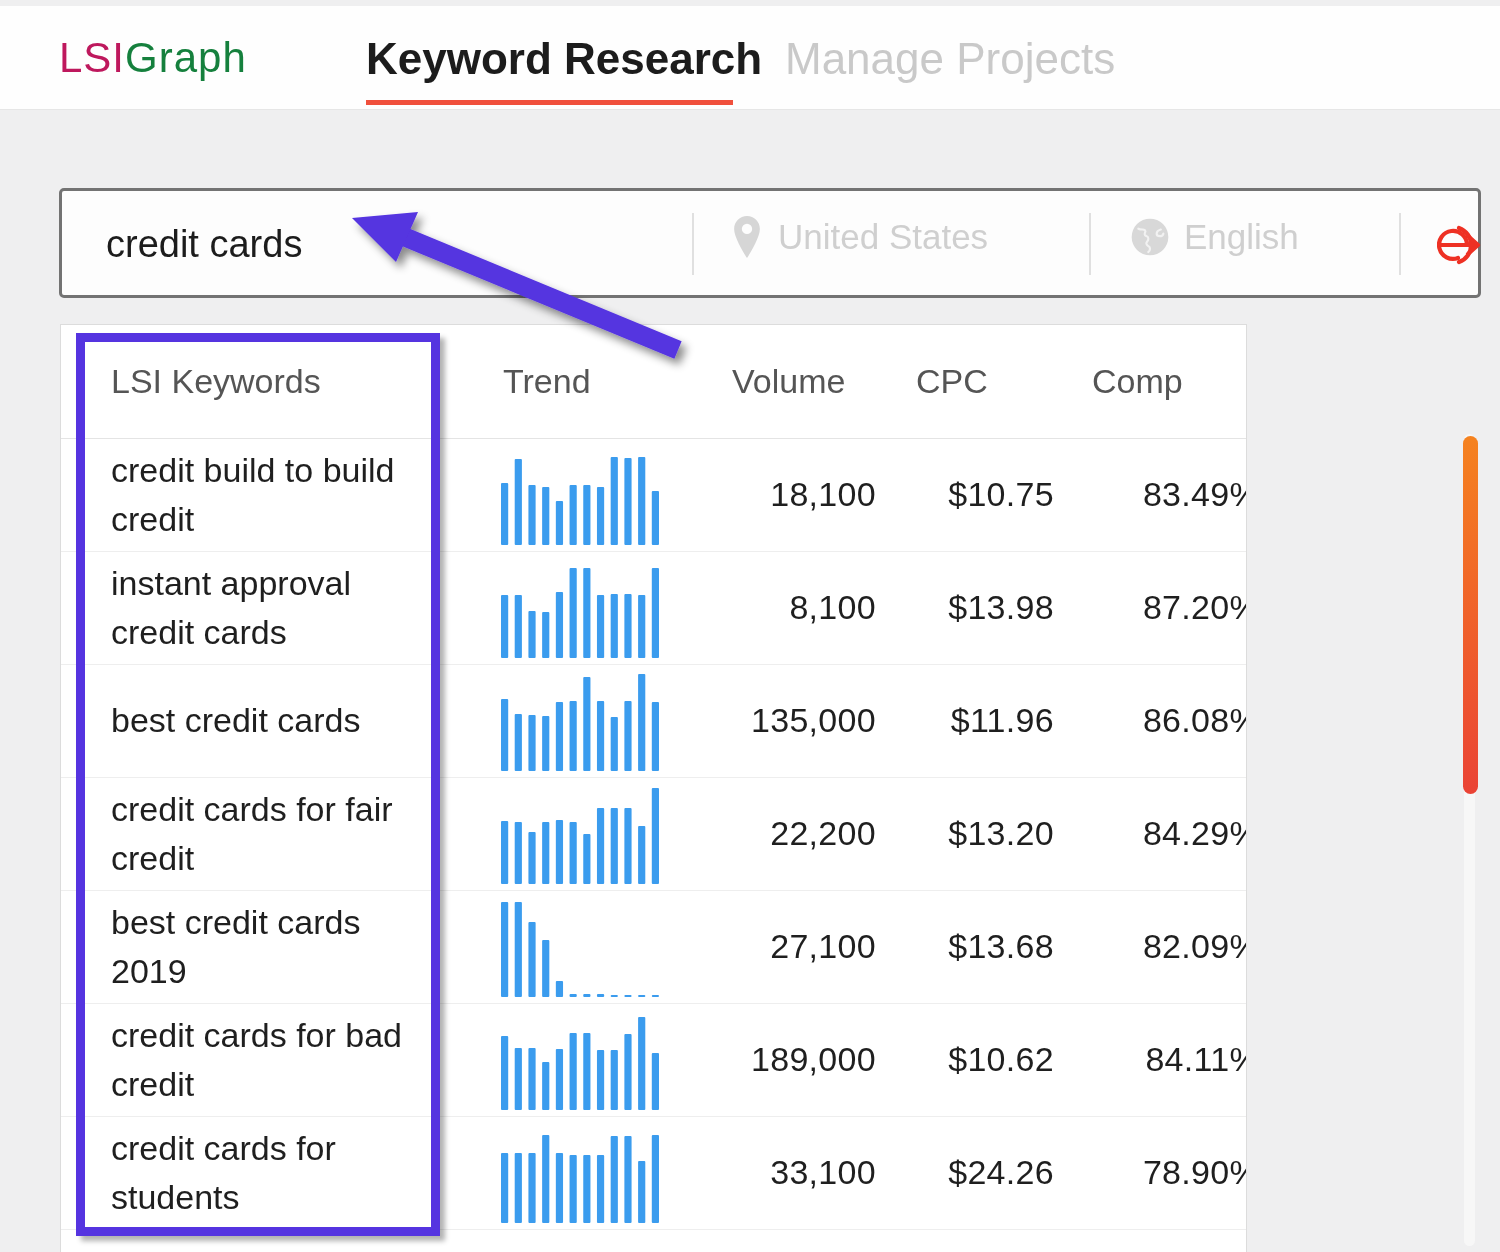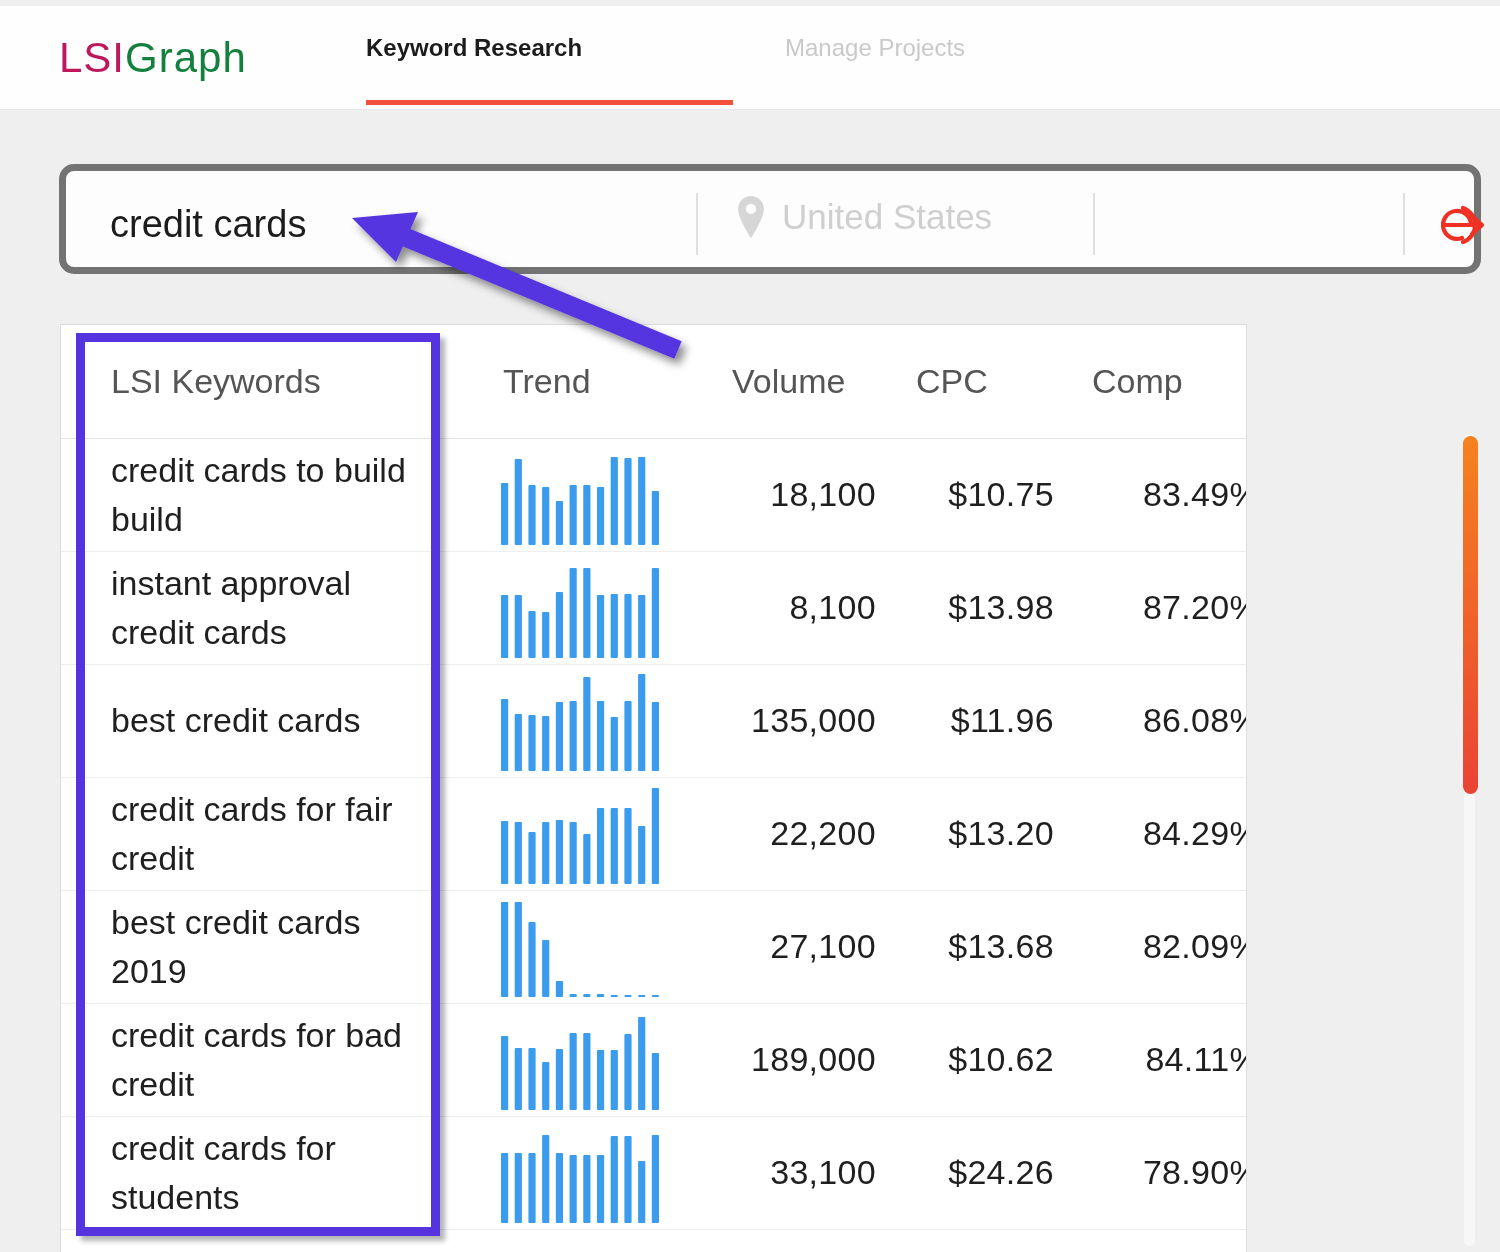--- a/index.html
+++ b/index.html
@@ -35,21 +35,21 @@
     font-size: 42px;
     letter-spacing: 1px;
     white-space: nowrap;
   }
   #logo .lsi { color: #be185d; font-weight: 400; }
   #logo .graph { color: #15803d; font-weight: 500; }
 
   .navtab {
     position: absolute;
     top: 28px;
-    font-size: 24px;
+    font-size: 44px;
     white-space: nowrap;
     cursor: pointer;
   }
   #tab-keyword {
     left: 366px;
     color: #1c1c1c;
     font-weight: 700;
   }
   #tab-keyword .underline {
     position: absolute;
@@ -59,25 +59,25 @@
   }
   #tab-manage {
     left: 785px;
     color: #c9c9c9;
     font-weight: 400;
   }
 
   
   #searchbar {
     position: absolute;
-    left: 59px; top: 164px;
+    left: 59px; top: 188px;
     width: 1422px; height: 110px;
     background: #fdfdfd;
-    border: 7px solid #737373;
-    border-radius: 15px;
+    border: 3px solid #737373;
+    border-radius: 5px;
   }
   #search-input {
     position: absolute;
     left: 44px; top: 0;
     width: 560px; height: 106px;
     line-height: 106px;
     font-size: 38px;
     color: #1c1c1c;
     border: none;
     outline: none;
@@ -259,20 +259,29 @@
       <span class="sel-icon">
         <svg width="34" height="42" viewBox="0 0 24 30">
           <path d="M12 0C6.9 0 2.8 4.1 2.8 9.2c0 6.9 9.2 20.8 9.2 20.8s9.2-13.9 9.2-20.8C21.2 4.1 17.1 0 12 0zm0 12.9a3.7 3.7 0 1 1 0-7.4 3.7 3.7 0 0 1 0 7.4z" fill="#d6d6d6"></path>
         </svg>
       </span>
       <span class="sel-label">United States</span>
     </div>
 
     <div class="vdiv" id="vdiv2"></div>
 
+    <div class="selwrap" id="lang-select">
+      <span class="sel-icon">
+        <svg width="40" height="40" viewBox="0 0 24 24">
+          <circle cx="12" cy="12" r="11" fill="#d8d8d8"></circle>
+          <path d="M5 7c2 1 3 0 4 1s-1 2 0 3 2 0 2 2-2 2-1 3.5 2 1 2 2.5-1 2-1 2M18.5 7.5c-1.5.5-2.5 1.5-2.5 2.5s1 1.5 2 1.5 1.8-.6 2-1.5" stroke="#f2f2f2" stroke-width="1.3" fill="none" stroke-linecap="round"></path>
+        </svg>
+      </span>
+      <span class="sel-label">English</span>
+    </div>
 
     <div class="vdiv" id="vdiv3"></div>
 
     <div id="submit-btn">
       <span>
         <svg width="60" height="50" viewBox="0 0 60 50">
           <path d="M30 25 a14 14 0 1 0 -9 13" fill="none" stroke="#ee3124" stroke-width="4.2" stroke-linecap="round"></path>
           <path d="M22 8 a18 18 0 0 1 0 34" fill="none" stroke="#ee3124" stroke-width="4.2" stroke-linecap="round"></path>
           <line x1="4" y1="25" x2="40" y2="25" stroke="#ee3124" stroke-width="4.2" stroke-linecap="round"></line>
           <polyline points="31,16 41,25 31,34" fill="none" stroke="#ee3124" stroke-width="4.2" stroke-linecap="round" stroke-linejoin="round"></polyline>
@@ -306,21 +315,21 @@
                   <circle cx="12" cy="12" r="11" fill="#dcdcdc"></circle>
                   <text x="12" y="17" font-size="14" font-family="Liberation Sans, sans-serif" fill="#f6f6f6" text-anchor="middle">?</text>
                 </svg>
               </span>
             </div>
           </th>
         </tr>
       </thead>
       <tbody id="results-body">
           <tr>
-            <td class="kw">credit cards to build build</td>
+            <td class="kw">credit build to build credit</td>
             <td class="trend">
               <svg class="spark" width="158" height="100" viewBox="0 0 158 100">
                 <rect x="0.00" y="38.00" width="7.2" height="62.00" fill="#3b9cee" rx="1"></rect>
                 <rect x="13.71" y="14.00" width="7.2" height="86.00" fill="#3b9cee" rx="1"></rect>
                 <rect x="27.42" y="40.00" width="7.2" height="60.00" fill="#3b9cee" rx="1"></rect>
                 <rect x="41.13" y="42.00" width="7.2" height="58.00" fill="#3b9cee" rx="1"></rect>
                 <rect x="54.84" y="56.00" width="7.2" height="44.00" fill="#3b9cee" rx="1"></rect>
                 <rect x="68.55" y="40.00" width="7.2" height="60.00" fill="#3b9cee" rx="1"></rect>
                 <rect x="82.25" y="40.00" width="7.2" height="60.00" fill="#3b9cee" rx="1"></rect>
                 <rect x="95.96" y="42.00" width="7.2" height="58.00" fill="#3b9cee" rx="1"></rect>

